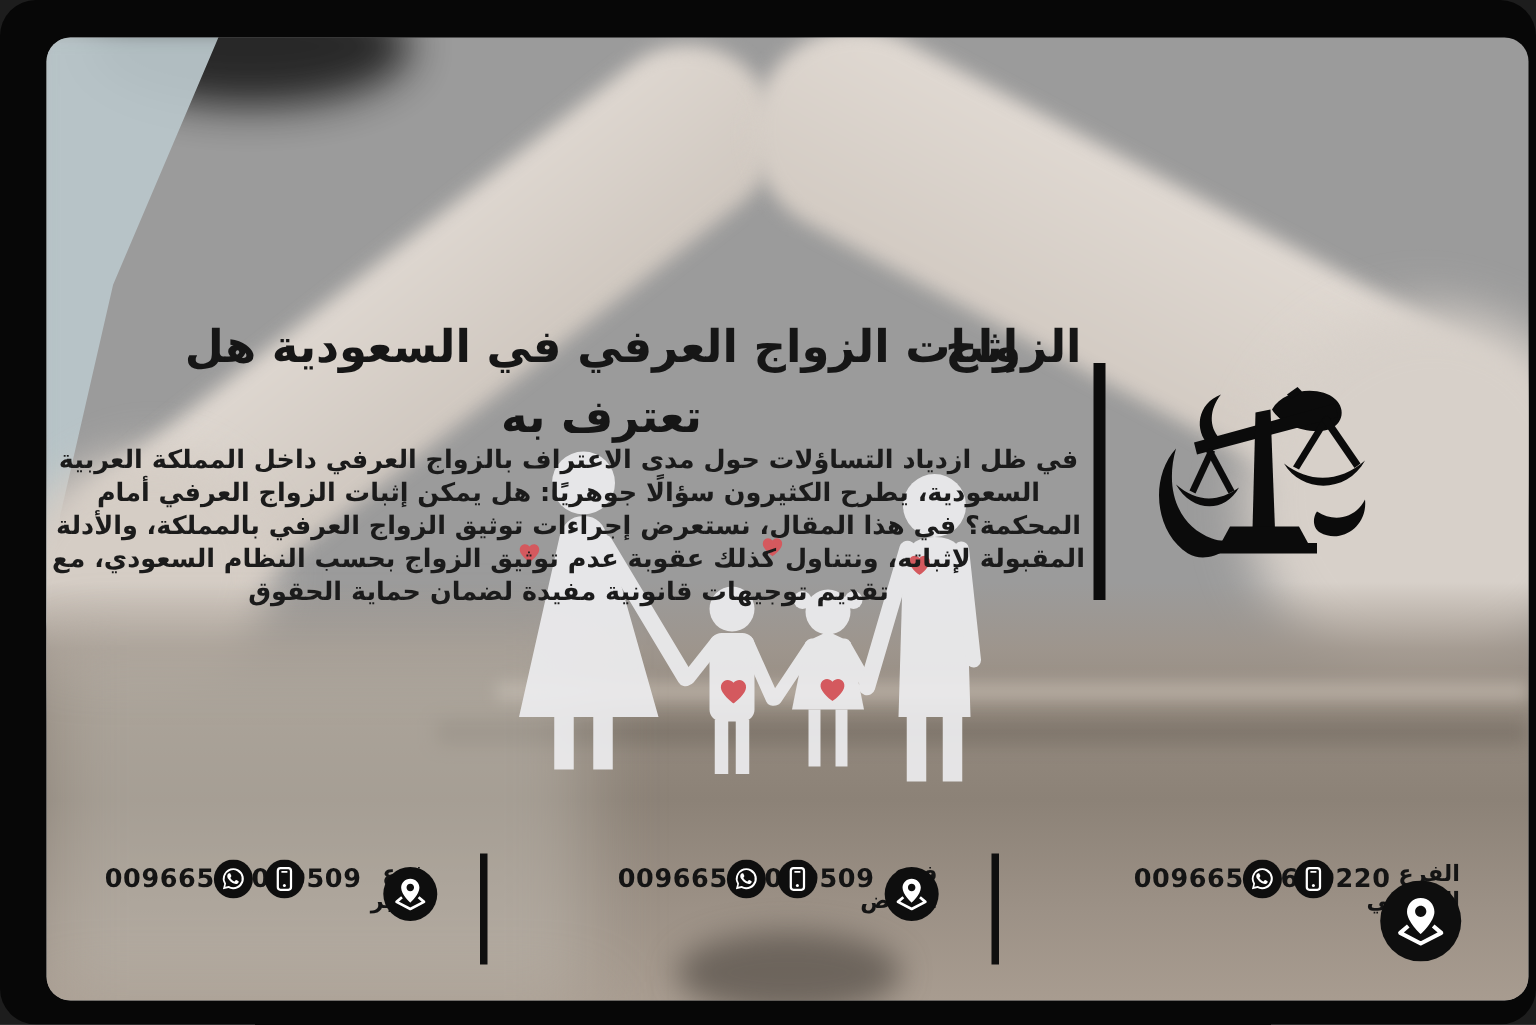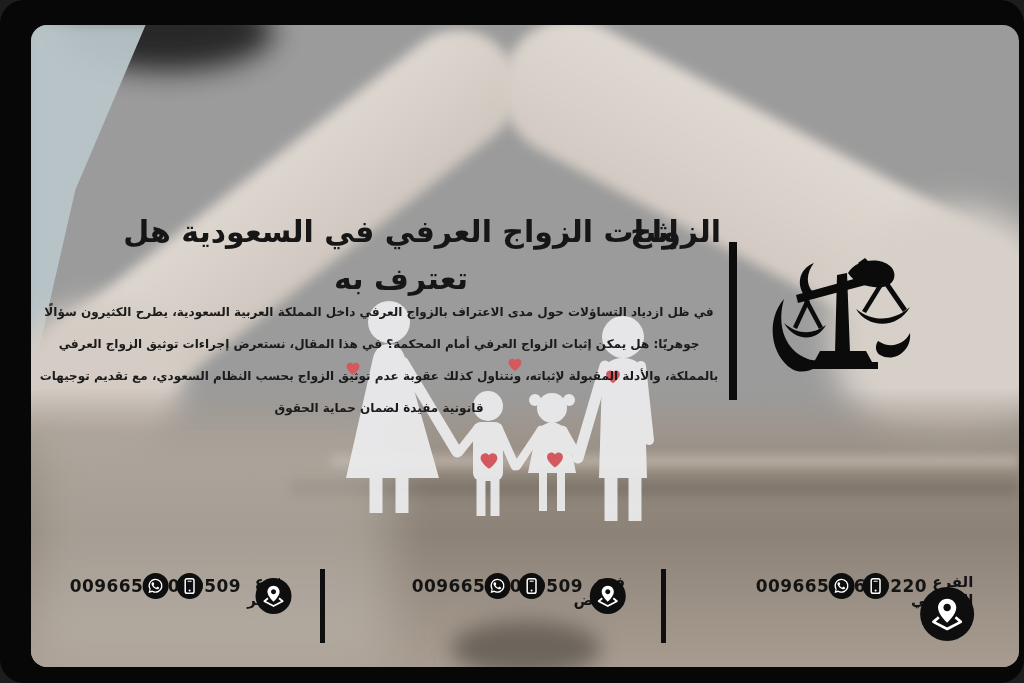--- a/index.html
+++ b/index.html
@@ -29,22 +29,22 @@
   .streak1{left:300px;top:430px;width:688px;height:12px;background:rgba(212,202,190,.5);filter:blur(5px);}
   .streak2{left:260px;top:455px;width:728px;height:16px;background:rgba(92,84,75,.35);filter:blur(6px);}
   .dark-patch{left:420px;top:596px;width:150px;height:55px;background:rgba(64,58,52,.55);
               border-radius:50%;filter:blur(10px);}
   .left-haze{left:0;top:405px;width:360px;height:237px;background:rgba(198,192,185,.45);filter:blur(24px);}
   .family{left:300px;top:275px;width:345px;height:230px;filter:blur(.5px);}
   
   .title{left:50px;top:183px;width:640px;text-align:center;font-size:30px;font-weight:bold;
          color:#161616;line-height:47px;margin:0;direction:rtl;z-index:5;}
   .title span{display:block;}
-  .lead{left:2px;top:271px;width:692px;text-align:center;font-size:12px;font-weight:bold;
-        color:#1b1b1b;line-height:32px;margin:0;direction:rtl;z-index:5;}
+  .lead{left:2px;top:271px;width:692px;text-align:center;font-size:17px;font-weight:bold;
+        color:#1b1b1b;line-height:22px;margin:0;direction:rtl;z-index:5;}
   .vbar{left:698px;top:217px;width:8px;height:158px;background:#0c0c0c;z-index:5;}
   .logo{left:731px;top:224px;width:160px;height:132px;z-index:5;}
   .fdiv{width:5px;height:74px;background:#0f0f0f;top:544px;z-index:6;}
   .fdiv-1{left:630px;} .fdiv-2{left:289px;}
   .branch{top:548px;direction:rtl;display:flex;flex-direction:column;gap:7px;
           align-items:flex-start;z-index:6;}
   .branch-jeddah{right:24px;} .branch-riyadh{right:368px;} .branch-khobar{right:710px;}
   .b-row{display:flex;align-items:center;gap:8px;}
   .circle-icon{position:static!important;width:26px;height:26px;display:inline-block;}
   .circle-icon svg{display:block;width:100%;height:100%;}

